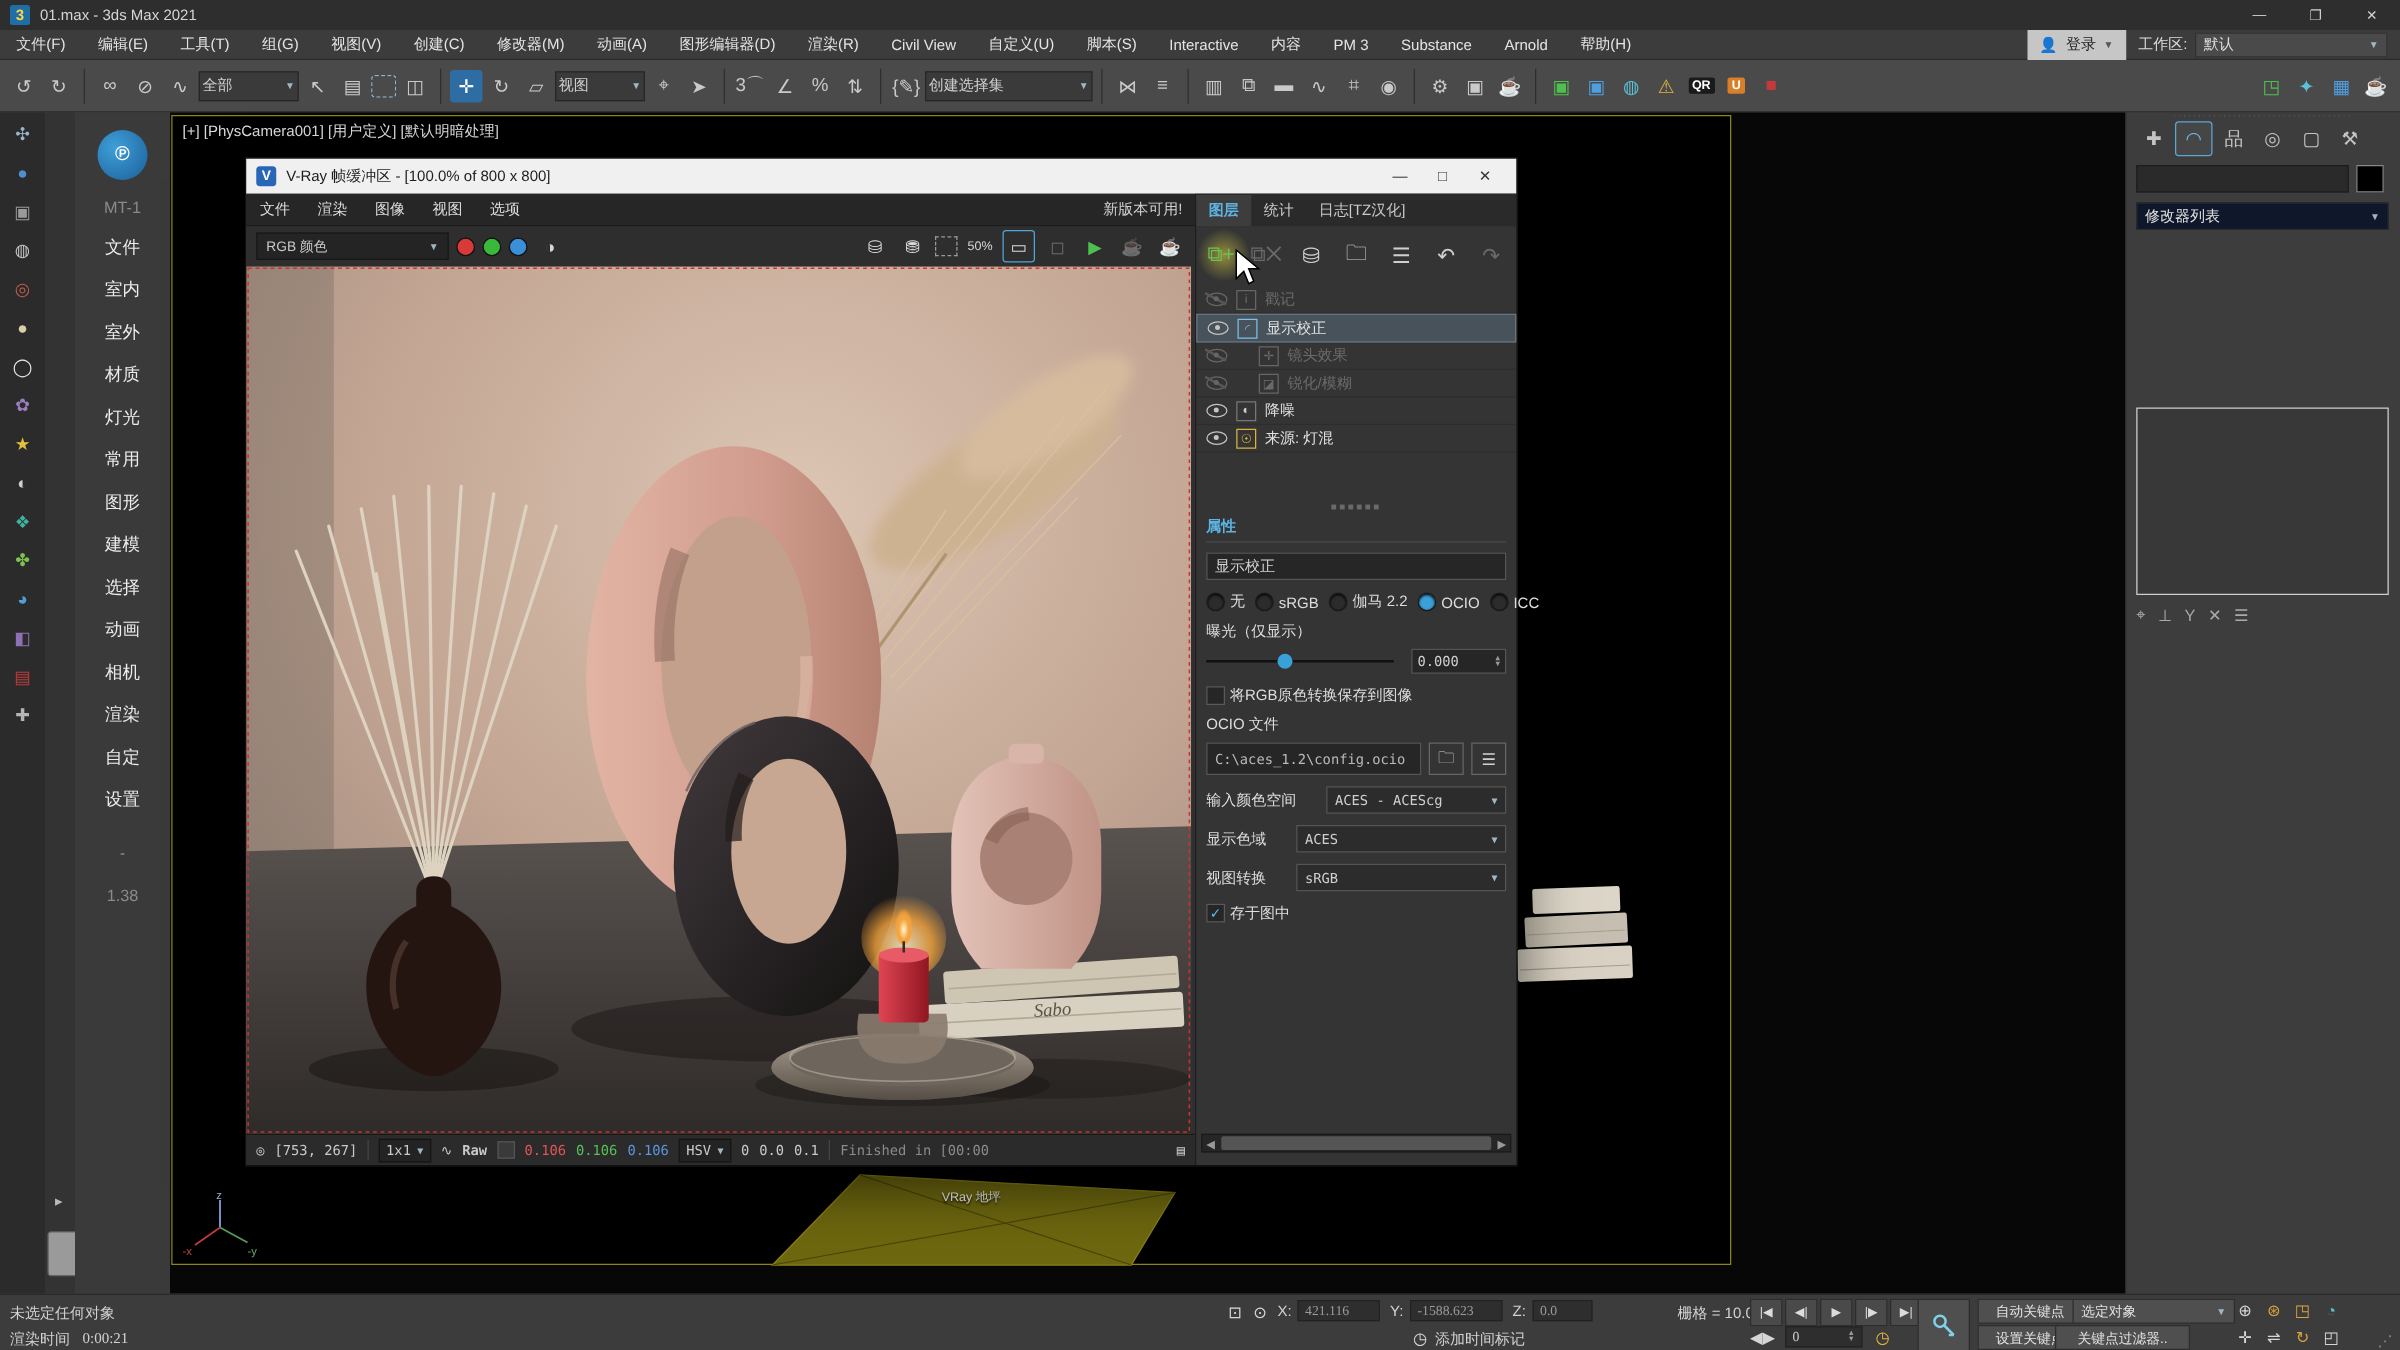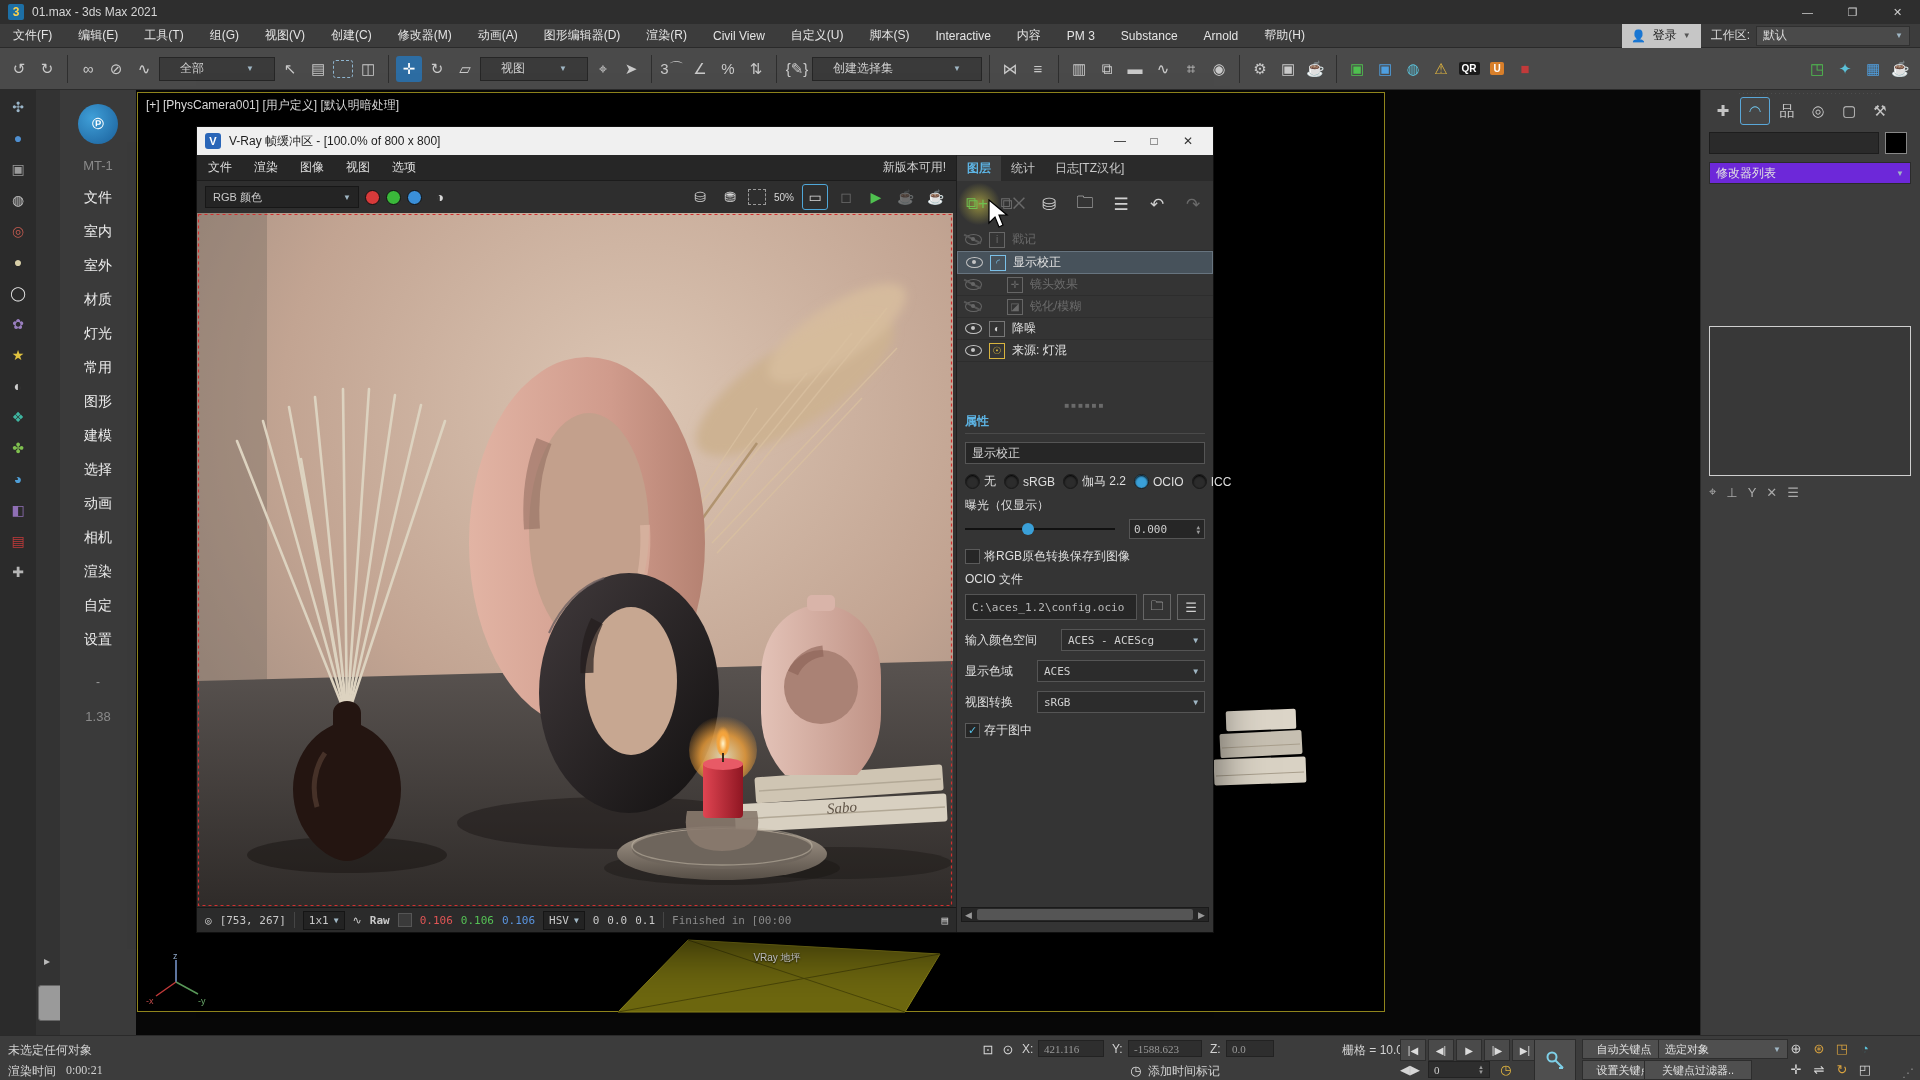--- a/index.html
+++ b/index.html
@@ -15,21 +15,21 @@
   .mitem{padding:0 13px;height:24px;display:flex;align-items:center;color:#e4e4e4}
   #loginchip{margin-left:auto;background:#c6c6c6;color:#222;height:24px;display:flex;align-items:center;gap:6px;padding:0 10px}
   #workspace{display:flex;align-items:center;gap:6px;padding:0 10px;color:#dcdcdc}
   #wsdd{background:#4a4a4a;border:1px solid #303030;height:18px;display:flex;align-items:center;justify-content:space-between;width:140px;padding:0 6px}
   .car{font-size:8px;color:#9fb6c4}
   
   #toolbar{left:0;top:48px;width:1920px;height:42px;background:#4a4a4a;border-bottom:1px solid #2b2b2b;display:flex;align-items:center;gap:2px;padding:0 6px;box-sizing:border-box}
   .ti{min-width:26px;height:26px;display:flex;align-items:center;justify-content:center;color:#c9c9c9;font-size:15px;border-radius:3px}
   .ti.on{background:#2d6da3;color:#fff}
   .tsep{width:1px;height:28px;background:#2e2e2e;margin:0 5px}
-  .tdd{display:flex;align-items:center;justify-content:space-between;background:#3a3a3a;border:1px solid #262626;height:22px;padding:0 20px;color:#cfcfcf;gap:16px}
+  .tdd{display:flex;align-items:center;justify-content:space-between;background:#3a3a3a;border:1px solid #262626;height:22px;padding:0 2px;color:#cfcfcf;gap:16px}
   .badge{font-size:10px;font-weight:bold;border-radius:2px;padding:1px 3px}
   
   #rail{left:0;top:90px;width:36px;height:945px;background:#2b2b2b;display:flex;flex-direction:column;align-items:center;padding-top:6px;gap:9px;box-sizing:border-box}
   .ri{width:22px;height:22px;display:flex;align-items:center;justify-content:center;font-size:14px}
   #railstrip{left:36px;top:90px;width:24px;height:945px;background:#333}
   #railexpand{left:38px;top:952px;width:18px;height:18px;color:#bbb;display:flex;align-items:center;justify-content:center}
   #railswatch{left:38px;top:985px;width:26px;height:34px;background:#9a9a9a;border:1px solid #666;border-radius:3px}
   #sidebar{left:60px;top:90px;width:76px;height:945px;background:#3a3a3a;display:flex;flex-direction:column;align-items:center;padding-top:14px;box-sizing:border-box}
   #sblogo{width:40px;height:40px;border-radius:50%;background:radial-gradient(circle at 35% 35%,#3f9fd8,#1a5f9a);color:#fff;font-weight:bold;display:flex;align-items:center;justify-content:center;font-size:16px;font-style:italic}
   #sbbadge{color:#8a8a8a;margin-top:14px;font-size:13px}
@@ -103,21 +103,21 @@
   #pscroll .thumb{height:11px;background:#555;flex:1;margin:0 2px;border-radius:2px}
   .scar{width:13px;text-align:center;color:#999;font-size:9px}
   
   #cp{left:1700px;top:90px;width:220px;height:945px;background:#3d3d3d;border-left:1px solid #2a2a2a;box-sizing:border-box}
   #cphandle{left:0;top:0;width:100%;height:6px;color:#777;font-size:6px;text-align:center;letter-spacing:2px;overflow:hidden}
   #cptabs{left:0;top:6px;width:100%;height:30px;display:flex;align-items:center;gap:3px;padding:0 8px;box-sizing:border-box}
   .cpt{width:28px;height:26px;display:flex;align-items:center;justify-content:center;color:#c4c4c4;font-size:15px}
   .cpt.act{border:1px solid #5aa7d8;border-radius:3px;color:#6fc3ea;background:#464646}
   #cpname{left:8px;top:42px;width:168px;height:20px;background:#2a2a2a;border:1px solid #1d1d1d}
   #cpswatch{left:184px;top:42px;width:20px;height:20px;background:#000;border:1px solid #888}
-  #cpmodlist{left:8px;top:72px;width:202px;height:22px;background:#6d28d9;border:1px solid #2b2b2b;display:flex;align-items:center;justify-content:space-between;padding:0 6px;box-sizing:border-box;color:#e2e2e2}
+  #cpmodlist{left:8px;top:72px;width:202px;height:22px;background:#0f172a;border:1px solid #2b2b2b;display:flex;align-items:center;justify-content:space-between;padding:0 6px;box-sizing:border-box;color:#e2e2e2}
   #cpgrid{left:8px;top:104px;width:202px;display:grid;grid-template-columns:1fr 1fr;gap:4px}
   .cpbtn{height:21px;background:#484848;border:1px solid #5a5a5a;border-radius:2px;color:#a0a0a0;font-size:11px;display:flex;align-items:center;justify-content:center;overflow:hidden;white-space:nowrap}
   #cpstack{left:8px;top:236px;width:202px;height:150px;background:#383838;border:1px solid #cfcfcf;box-sizing:border-box}
   #cpstools{left:8px;top:392px;width:202px;height:20px;display:flex;gap:10px;align-items:center;color:#aaa;font-size:13px}
   
   #statusbar{left:0;top:1035px;width:1920px;height:45px;background:#3c3c3c;border-top:1px solid #2a2a2a}
   .sbtxt{color:#d2d2d2}
   .sfield{background:#2e2e2e;border:1px solid #222;height:17px;display:flex;align-items:center;padding:0 5px;color:#9a9a9a;font-family:Liberation Serif, serif;font-size:11px;box-sizing:border-box}
   .pbtn{width:24px;height:20px;display:flex;align-items:center;justify-content:center;background:#4a4a4a;border:1px solid #2d2d2d;color:#dcdcdc;font-size:10px}
   .kbtn{background:#4f4f4f;border:1px solid #2d2d2d;color:#e2e2e2;height:18px;display:flex;align-items:center;justify-content:center;padding:0 6px;font-size:11px}

